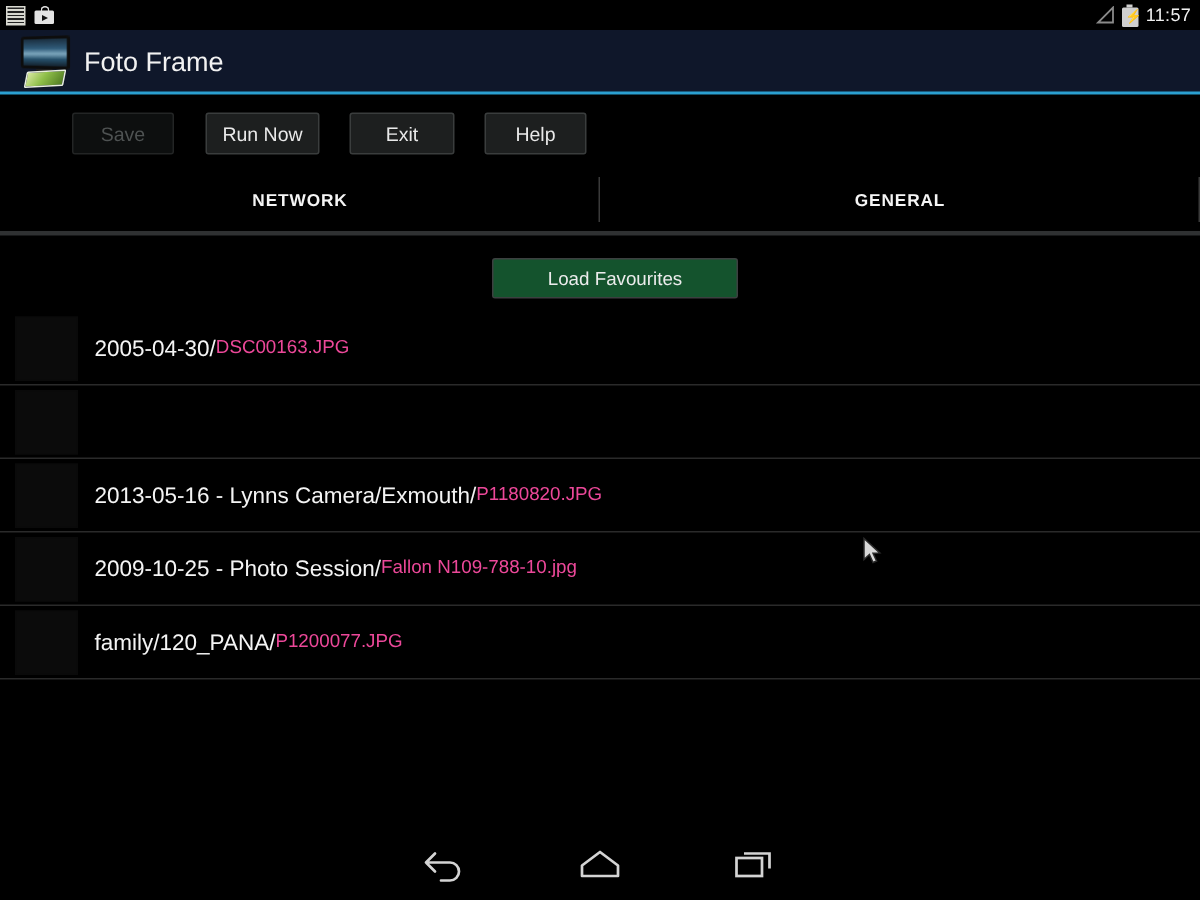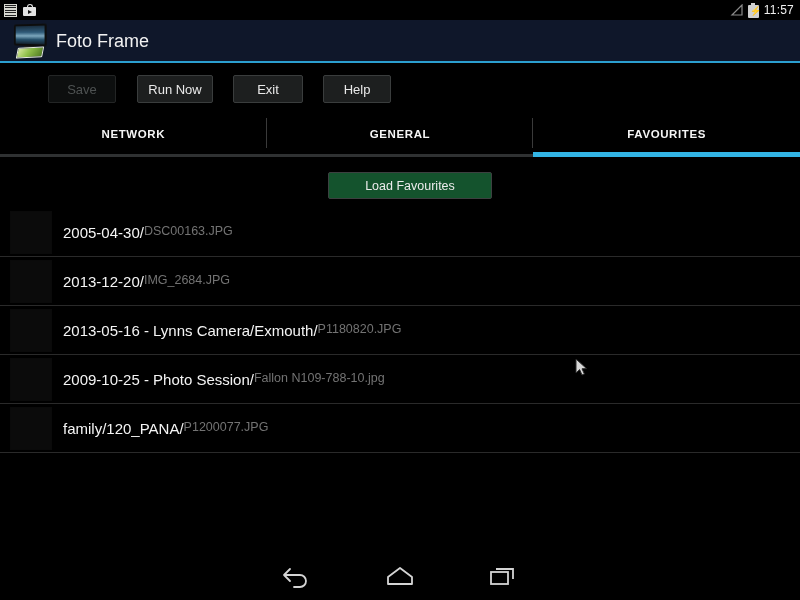--- a/index.html
+++ b/index.html
@@ -129,21 +129,21 @@
     position:relative; height:49px; display:flex; align-items:center;
     padding-left:10px; cursor:pointer;
     border-bottom:1px solid #2a2a2a;
   }
   .row .thumb {
     width:42px; height:43px; flex:0 0 42px; margin-right:11px;
     border:1px solid #0a0a0a; background:#0b0b0b; position:relative; overflow:hidden;
   }
   .row .txt { display:flex; justify-content:center; }
   .row .title { color:#f4f4f4; font-size:15px; line-height:19px; }
-  .row .sub   { color:#737373; font-size:12.5px; line-height:17px; }
+  .row .sub   { color:#ec4899; font-size:12.5px; line-height:17px; }
 
   
   .th-a { background:
       radial-gradient(circle at 38% 42%, #cbb8a2 0 6%, transparent 7%),
       radial-gradient(circle at 60% 40%, #e4d8c6 0 7%, transparent 8%),
       linear-gradient(to right,#11141c 0 30%, #2a2118 30% 62%, #7a6646 62% 78%, #12161e 78% 100%); }
   .th-b { background:
       radial-gradient(circle at 55% 55%, #d8b33b 0 14%, transparent 16%),
       linear-gradient(to bottom, #1b2c47 0 46%, #2f4a2a 46% 72%, #c7a08e 72% 100%); }
   .th-c { background:
@@ -215,44 +215,36 @@
 
   <div class="tabs">
     <div class="tab">
       <span>NETWORK</span>
       <span class="tabsep"></span>
     </div>
     <div class="tab">
       <span>GENERAL</span>
       <span class="tabsep"></span>
     </div>
-    <div class="tab active">
-      <span>FAVOURITES</span>
-
-    </div>
   </div>
 
   <div class="loadbtn">Load Favourites</div>
 
   <div class="list">
 
     <div class="row">
       <span class="thumb th-a"></span>
       <span class="txt">
         <span class="title">2005-04-30/</span>
         <span class="sub">DSC00163.JPG</span>
       </span>
     </div>
 
     <div class="row">
       <span class="thumb th-b"></span>
-      <span class="txt">
-        <span class="title">2013-12-20/</span>
-        <span class="sub">IMG_2684.JPG</span>
-      </span>
     </div>
 
     <div class="row">
       <span class="thumb th-c"></span>
       <span class="txt">
         <span class="title">2013-05-16 - Lynns Camera/Exmouth/</span>
         <span class="sub">P1180820.JPG</span>
       </span>
     </div>
 

